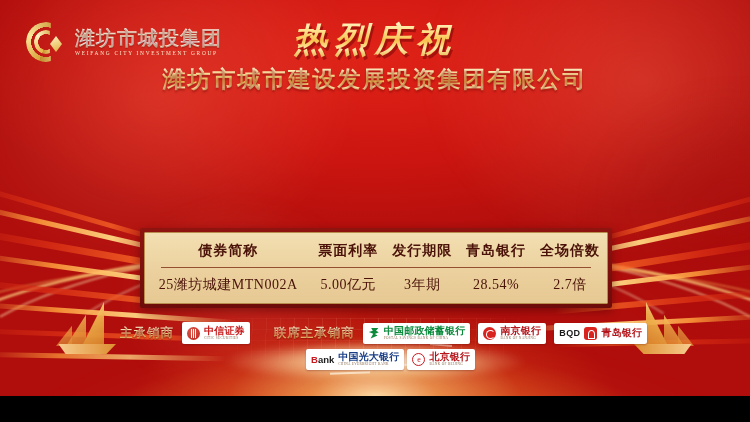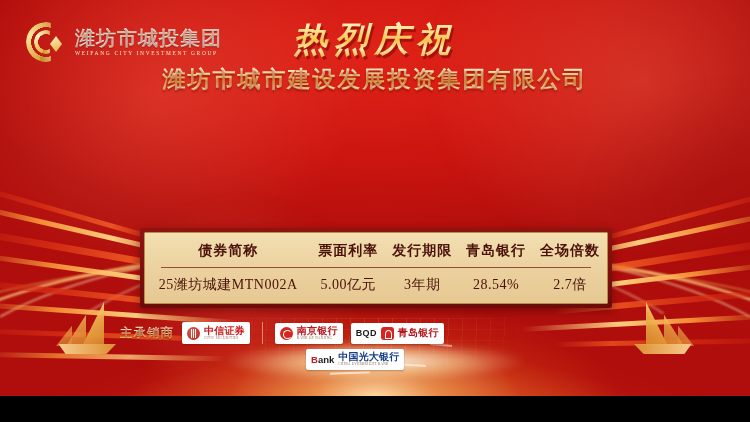--- a/index.html
+++ b/index.html
@@ -354,21 +354,29 @@
       <div class="chip tall">
         <div class="badge citic"></div>
         <div class="chip-stack">
           <div class="chip-cn">中信证券</div>
           <div class="chip-en">CITIC SECURITIES</div>
         </div>
       </div>
 
       <div class="vsep"></div>
 
-
+      <div class="uw-label">联席主承销商</div>
+
+      <div class="chip">
+        <div class="psbc-mark"></div>
+        <div class="chip-stack">
+          <div class="chip-cn" style="color:#0b8a3c">中国邮政储蓄银行</div>
+          <div class="chip-en">POSTAL SAVINGS BANK OF CHINA</div>
+        </div>
+      </div>
 
       <div class="chip">
         <div class="badge nj"></div>
         <div class="chip-stack">
           <div class="chip-cn dk">南京银行</div>
           <div class="chip-en">BANK OF NANJING</div>
         </div>
       </div>
 
       <div class="chip">
@@ -380,16 +388,23 @@
 
     <div class="uw-row2">
       <div class="chip">
         <div class="ebank"><span class="e">B</span><span class="k">ank</span></div>
         <div class="chip-stack">
           <div class="chip-cn blue">中国光大银行</div>
           <div class="chip-en">CHINA EVERBRIGHT BANK</div>
         </div>
       </div>
 
+      <div class="chip">
+        <div class="badge bj"></div>
+        <div class="chip-stack">
+          <div class="chip-cn dk">北京银行</div>
+          <div class="chip-en">BANK OF BEIJING</div>
+        </div>
+      </div>
     </div>
   </div>
 
 </div>
 
 </body></html>

